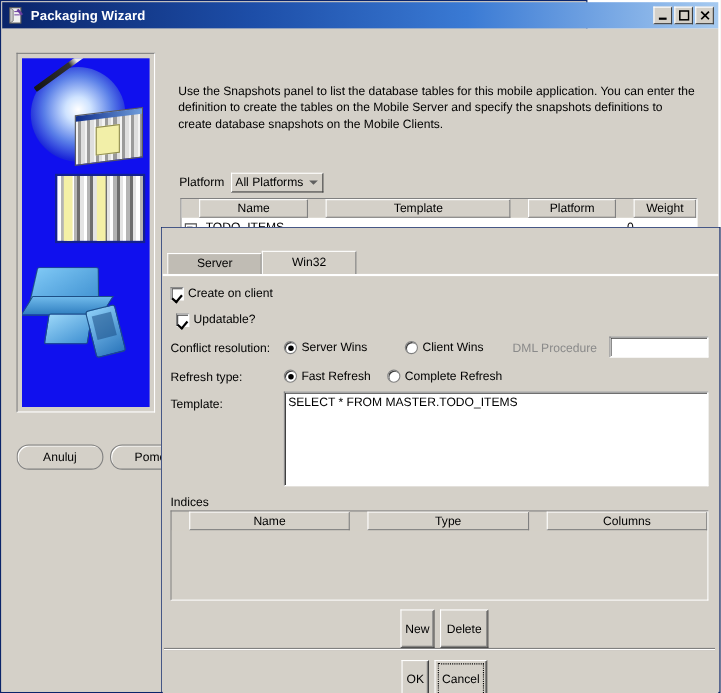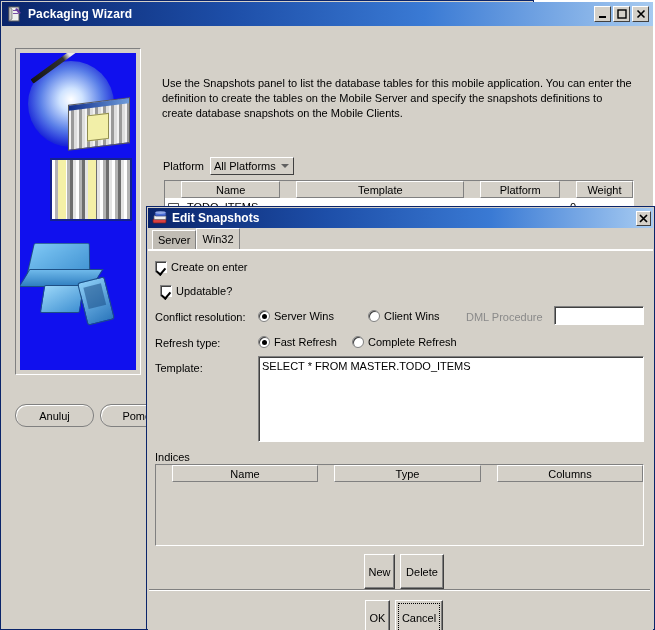--- a/index.html
+++ b/index.html
@@ -417,21 +417,21 @@
     width: 505px;
     height: 21px;
     display: flex;
     align-items: flex-end;
     padding-left: 4px;
     box-sizing: border-box;
     border-bottom: 1px solid #ffffff;
   }
   .tab {
     height: 19px;
-    padding: 0 5px;
+    padding: 0 26px;
     background: #c0bcb4;
     border-top: 1px solid #ffffff;
     border-left: 1px solid #ffffff;
     border-right: 1px solid #808080;
     display: flex;
     align-items: center;
     font-size: 11px;
     box-sizing: border-box;
     cursor: default;
   }
@@ -684,48 +684,32 @@
           <div class="td c-plat">Win32</div>
           <div class="td c-wght"></div>
         </div>
       </div>
 
     </div>
   </div>
 
   <div class="dialog">
 
-    <div class="dlg-titlebar">
-      <div class="dlg-icon">
-        <svg width="16" height="16" viewBox="0 0 16 16">
-          <rect x="1" y="9" width="13" height="4" rx="1" fill="#d84040" stroke="#7a1d1d" stroke-width="0.7"></rect>
-          <rect x="2" y="5.5" width="12" height="4" rx="1" fill="#f0f0f0" stroke="#6a6a6a" stroke-width="0.7"></rect>
-          <rect x="3" y="2" width="11" height="4" rx="1" fill="#4a6ed8" stroke="#22387a" stroke-width="0.7"></rect>
-          <ellipse cx="8.5" cy="2.6" rx="5.2" ry="1.3" fill="#8fa8e8"></ellipse>
-        </svg>
-      </div>
-      <div class="dlg-title-text">Edit Snapshots</div>
-      <div class="dlg-close">
-        <svg width="9" height="9" viewBox="0 0 9 9">
-            <path d="M1 1 L8 8 M8 1 L1 8" stroke="#000" stroke-width="1.7"></path>
-          </svg>
-      </div>
-    </div>
 
     <div class="tabstrip">
       <div class="tab">Server</div>
       <div class="tab active">Win32</div>
     </div>
 
     <div class="tab-page"></div>
   </div>
 
   <div class="chkrow" style="left:155px; top:261px;">
     <span class="chk on"></span>
-    <span>Create on enter</span>
+    <span>Create on client</span>
   </div>
 
   <div class="chkrow" style="left:160px; top:285px;">
     <span class="chk on"></span>
     <span>Updatable?</span>
   </div>
 
   <div class="field-label" style="left:155px; top:311px;">Conflict resolution:</div>
   <div class="radiorow" style="position:absolute; left:258px; top:310px;">
     <span class="radio on"></span>

